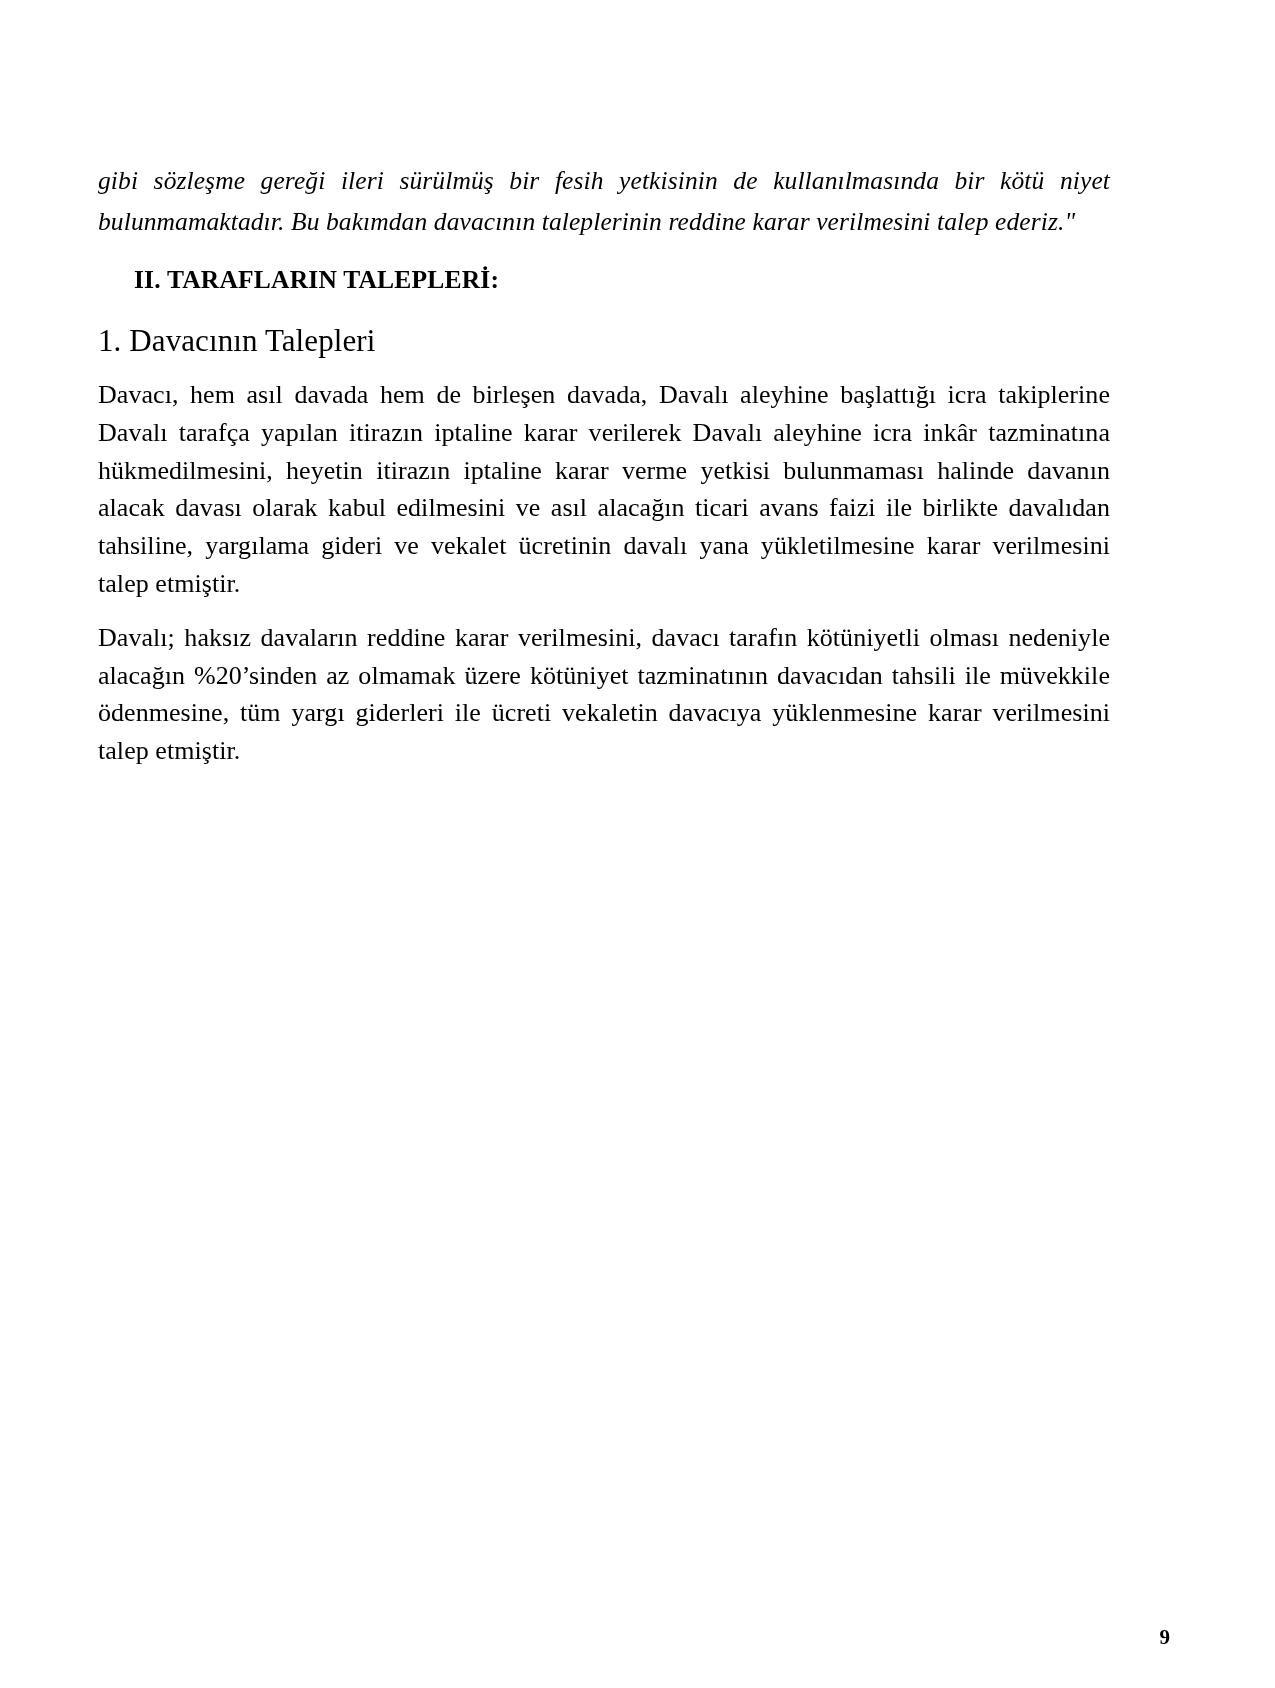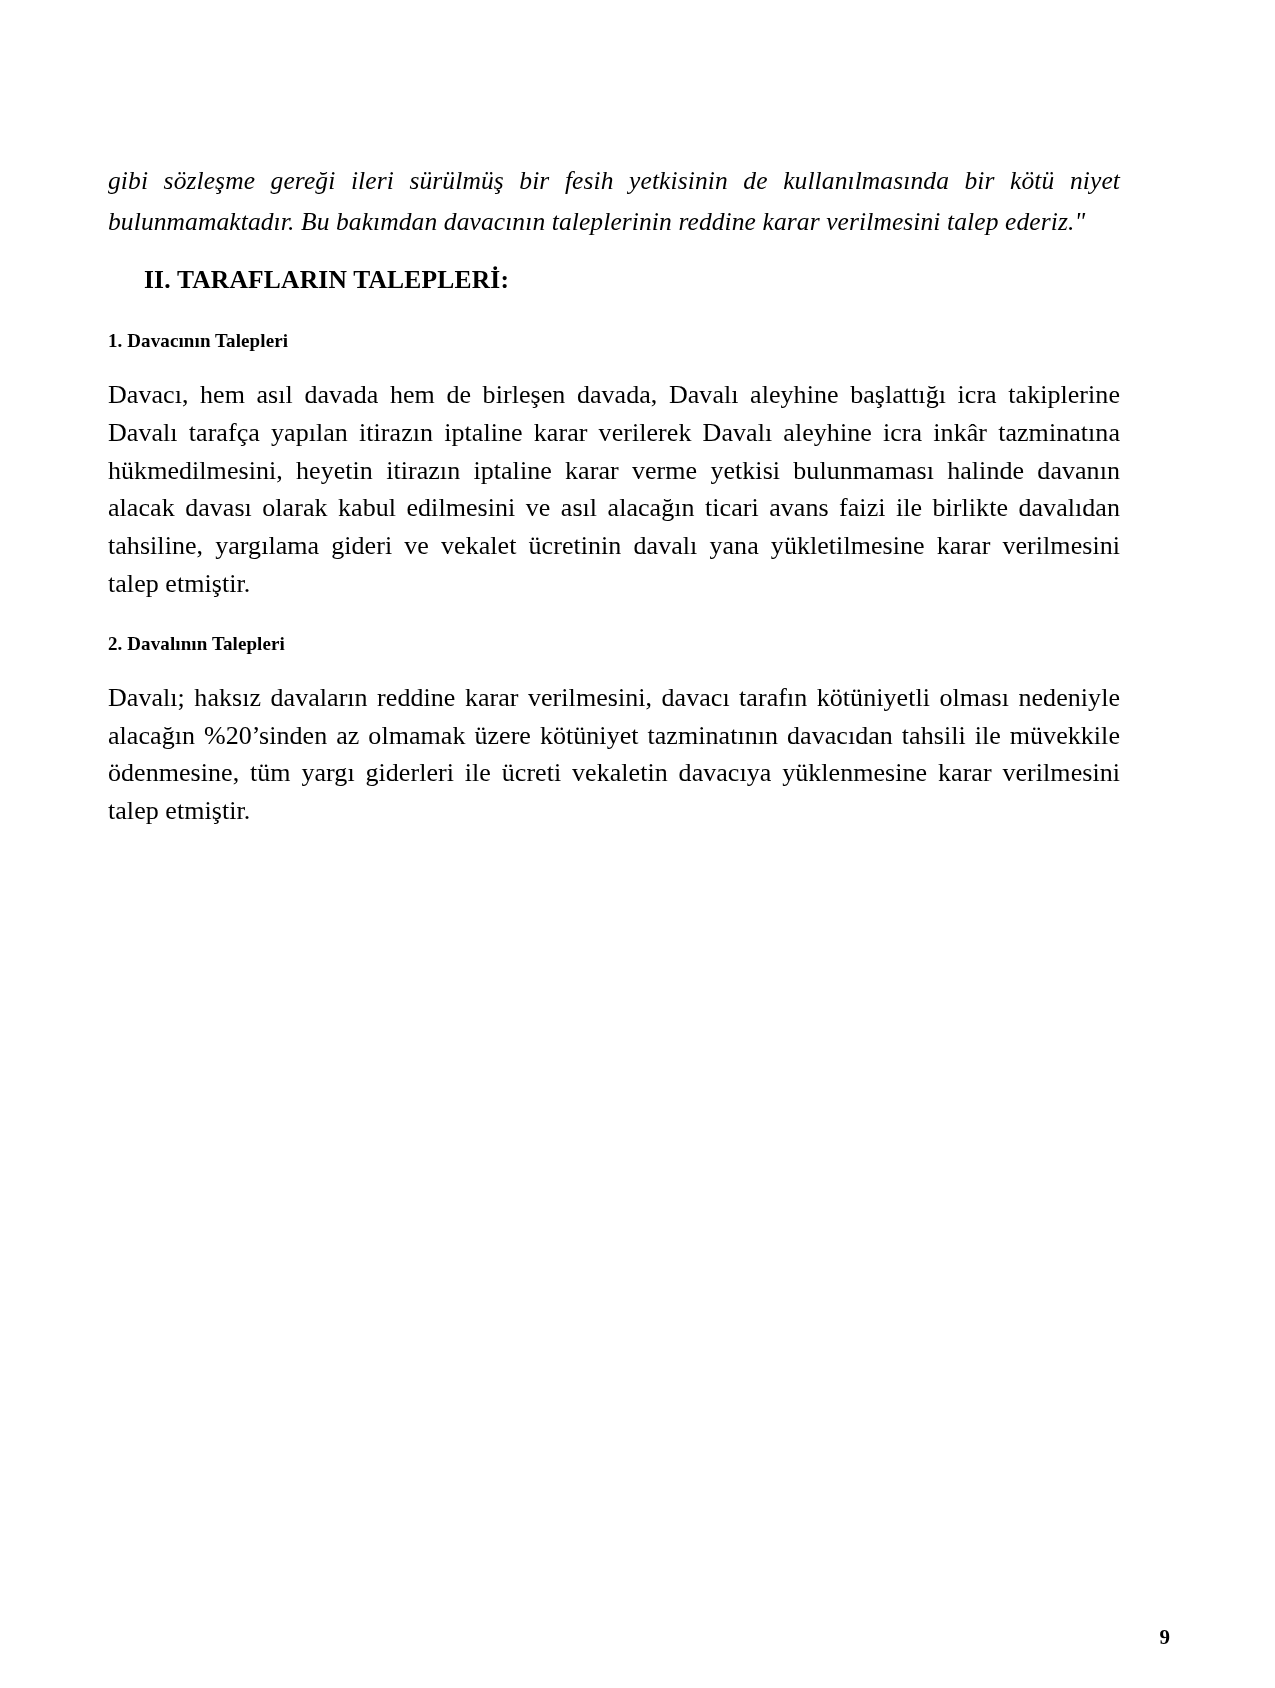--- a/index.html
+++ b/index.html
@@ -12,21 +12,21 @@
     width: 1275px;
     height: 1688px;
     background: #ffffff;
     box-sizing: border-box;
     font-family: "Liberation Serif", "DejaVu Serif", serif;
     color: #000000;
     overflow: hidden;
   }
   .content {
     position: absolute;
-    left: 108px;
+    left: 98px;
     top: 160px;
     width: 1012px;
   }
   .quote-para {
     font-style: italic;
     font-size: 25.5px;
     line-height: 41px;
     text-align: justify;
     text-justify: inter-word;
     margin: 0 0 6px 0;
@@ -34,22 +34,22 @@
   }
   .section-heading {
     font-weight: bold;
     font-size: 25.5px;
     line-height: 40px;
     margin: 18px 0 0 0;
     padding-left: 36px;
     letter-spacing: 0.2px;
   }
   .sub-heading {
-    font-weight: bold;
-    font-size: 19px;
+    font-weight: normal;
+    font-size: 31px;
     line-height: 38px;
     margin: 22px 0 4px 0;
     letter-spacing: 0.1px;
   }
   .body-para {
     font-size: 26px;
     line-height: 37.8px;
     text-align: justify;
     text-justify: inter-word;
     margin: 16px 0 0 0;
@@ -76,21 +76,20 @@
   <div class="content">
 
     <p class="quote-para">gibi sözleşme gereği ileri sürülmüş bir fesih yetkisinin de kullanılmasında bir kötü niyet bulunmamaktadır. Bu bakımdan davacının taleplerinin reddine karar verilmesini talep ederiz."</p>
 
     <h2 class="section-heading">II. TARAFLARIN TALEPLERİ:</h2>
 
     <h3 class="sub-heading">1. Davacının Talepleri</h3>
 
     <p class="body-para">Davacı, hem asıl davada hem de birleşen davada, Davalı aleyhine başlattığı icra takiplerine Davalı tarafça yapılan itirazın iptaline karar verilerek Davalı aleyhine icra inkâr tazminatına hükmedilmesini, heyetin itirazın iptaline karar verme yetkisi bulunmaması halinde davanın alacak davası olarak kabul edilmesini ve asıl alacağın ticari avans faizi ile birlikte davalıdan tahsiline, yargılama gideri ve vekalet ücretinin davalı yana yükletilmesine karar verilmesini talep etmiştir.</p>
 
-    <h3 class="sub-heading">2. Davalının Talepleri</h3>
 
     <p class="body-para">Davalı; haksız davaların reddine karar verilmesini, davacı tarafın kötüniyetli olması nedeniyle alacağın %20’sinden az olmamak üzere kötüniyet tazminatının davacıdan tahsili ile müvekkile ödenmesine, tüm yargı giderleri ile ücreti vekaletin davacıya yüklenmesine karar verilmesini talep etmiştir.</p>
 
   </div>
 
   <div class="page-number">9</div>
 
 </div>
 
 </body></html>

